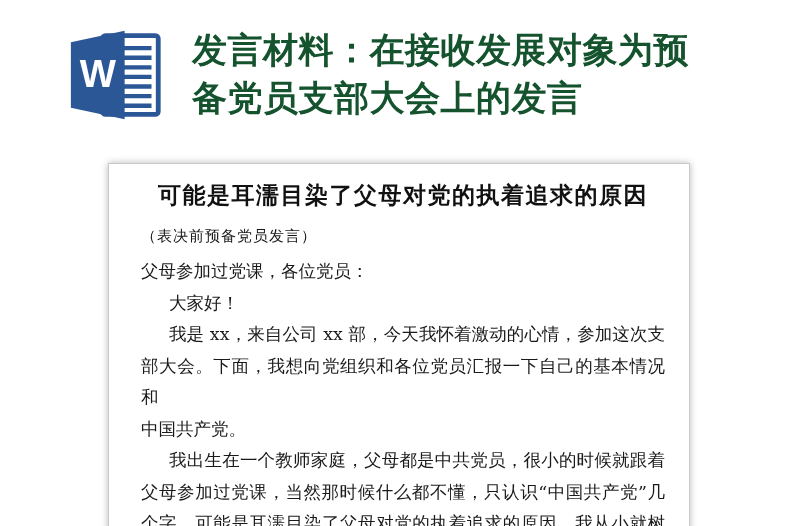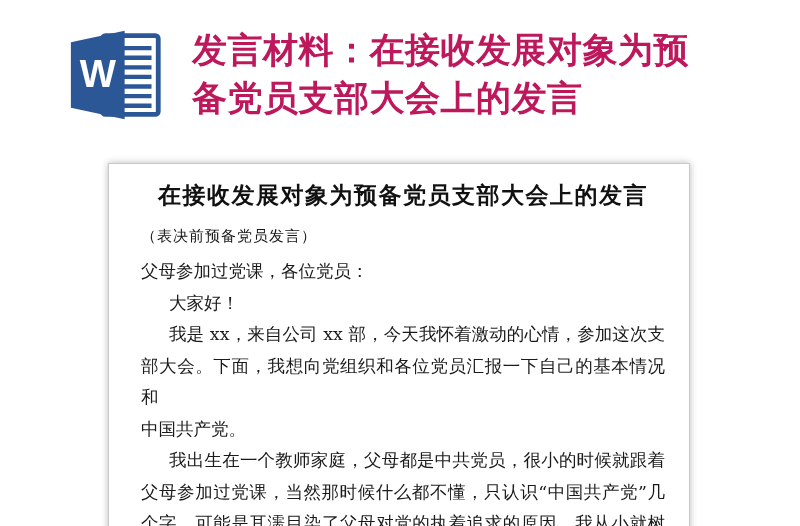--- a/index.html
+++ b/index.html
@@ -31,21 +31,21 @@
     background: #ffffff;
   }
   .word-icon {
     position: absolute;
     left: 68px; top: 28px;
     width: 96px; height: 94px;
   }
   .header-title {
     position: absolute;
     left: 192px; top: 26px;
-    color: #be185d;
+    color: #14532d;
     font-size: 35px;
     line-height: 48px;
     font-weight: 700;
     letter-spacing: 0.5px;
     white-space: nowrap;
     font-family: "Liberation Sans", "DejaVu Sans", sans-serif;
   }
   
   .doc-page {
     position: absolute;
@@ -118,21 +118,21 @@
       <text x="31" y="61" text-anchor="middle" font-family="Liberation Sans, sans-serif" font-size="40" font-weight="bold" fill="#ffffff">W</text>
     </svg>
 
     <div class="header-title">
       <div>发言材料：在接收发展对象为预</div>
       <div>备党员支部大会上的发言</div>
     </div>
   </div>
 
   <div class="doc-page">
-    <div class="doc-title">在接收发展对象为预备党员支部大会上的发言</div>
+    <div class="doc-title">可能是耳濡目染了父母对党的执着追求的原因</div>
     <div class="doc-subtitle">（表决前预备党员发言）</div>
 
     <div class="doc-body">
       <div class="line">父母参加过党课，各位党员：</div>
       <div class="line indent">大家好！</div>
       <div class="line indent justify">我是 xx，来自公司 xx 部，今天我怀着激动的心情，参加这次支</div>
       <div class="line justify">部大会。下面，我想向党组织和各位党员汇报一下自己的基本情况和</div>
       <div class="line">中国共产党。</div>
       <div class="line indent justify">我出生在一个教师家庭，父母都是中共党员，很小的时候就跟着</div>
       <div class="line justify">父母参加过党课，当然那时候什么都不懂，只认识“中国共产党”几</div>

